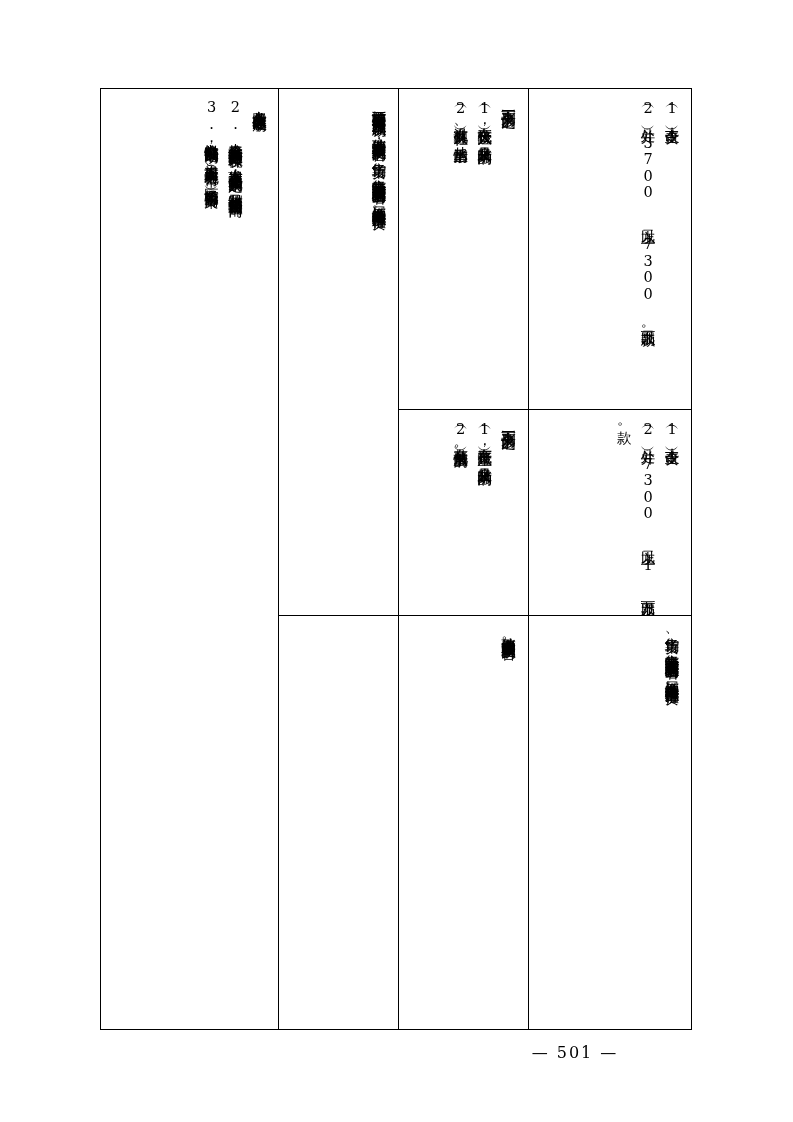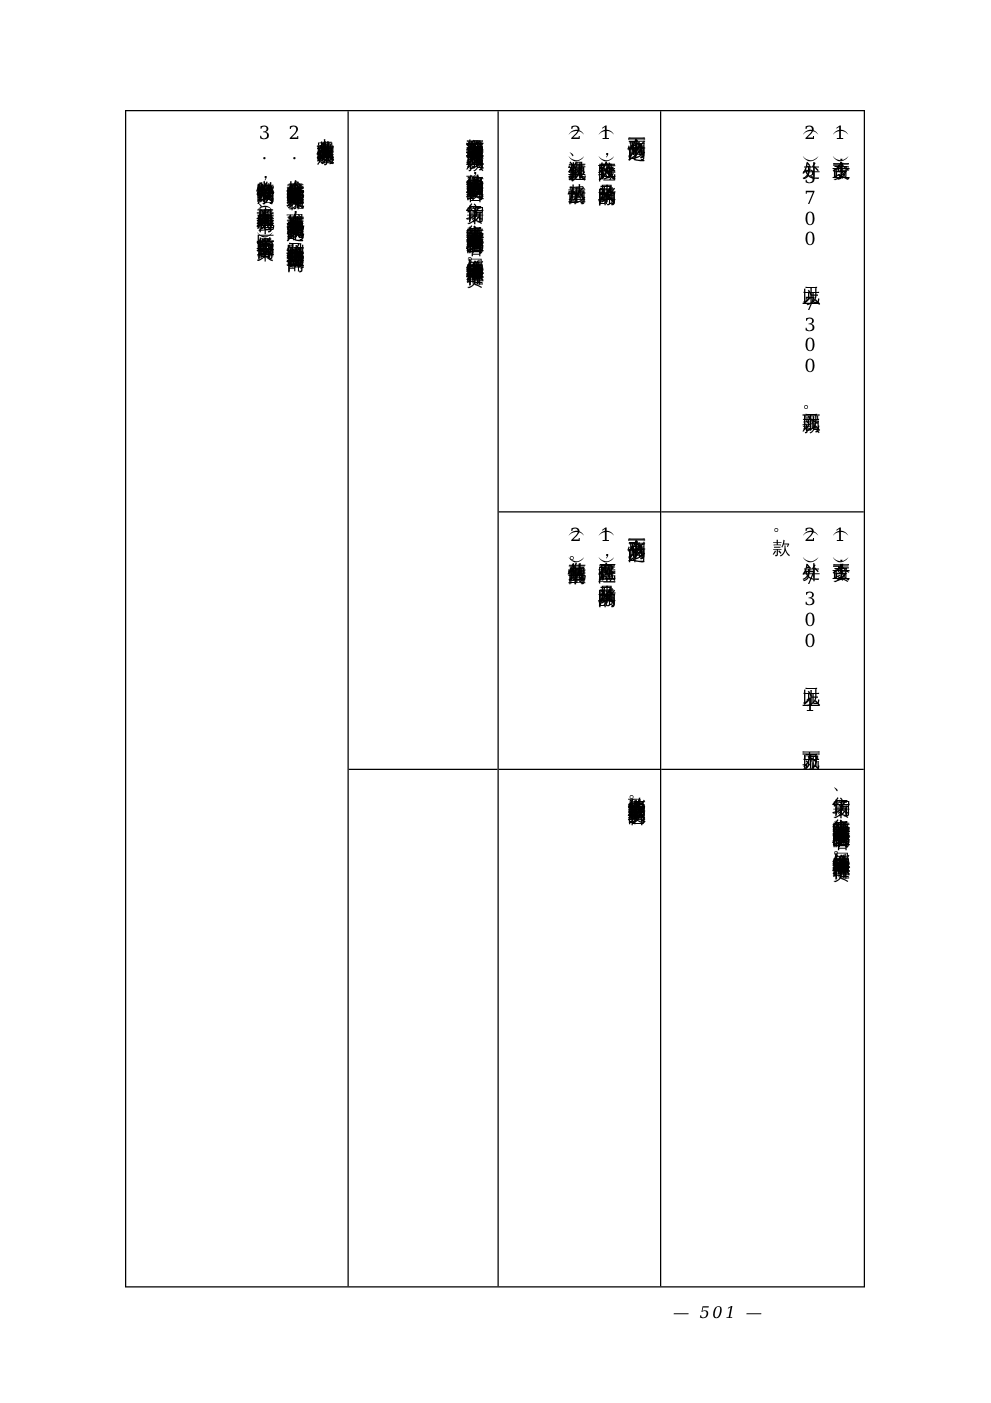--- a/index.html
+++ b/index.html
@@ -83,24 +83,23 @@
   .txt-main {
     font-size: 14.5px;
   }
 
   .page-number {
     position: absolute;
     left: 0;
     top: 1043px;
     width: 650px;
     text-align: center;
-    font-size: 13px;
+    font-size: 16px;
     font-family: "DejaVu Serif", "Liberation Serif", serif;
     letter-spacing: 2px;
-    font-style: italic;
   }
   .page-number .pn-inner {
     display: inline-block;
     margin-left: 500px;
   }
 </style>
 </head>
 <body>
 
 <div class="page">

